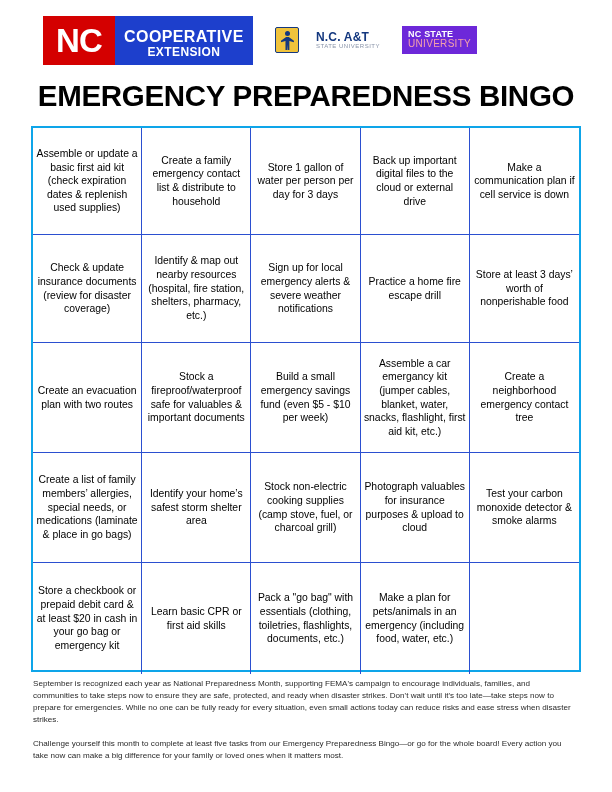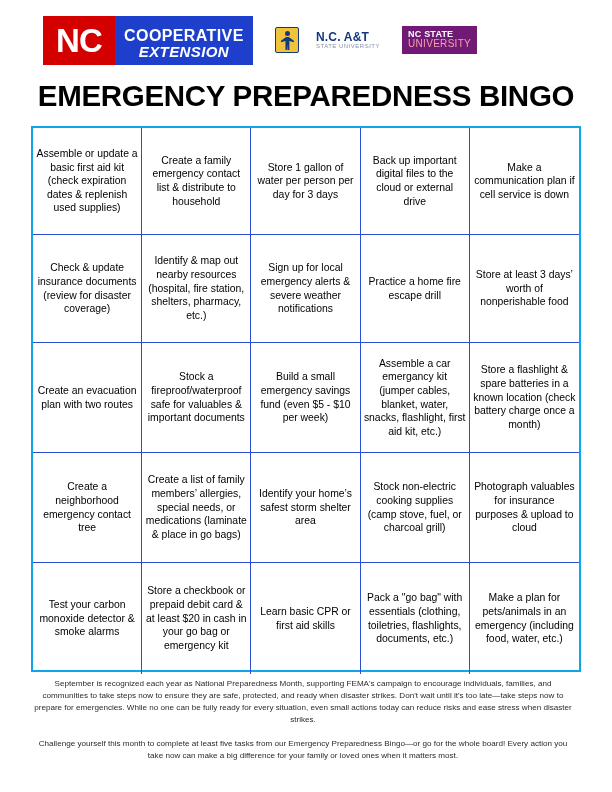--- a/index.html
+++ b/index.html
@@ -60,21 +60,21 @@
     padding: 10px 7px 3px 7px;
     box-sizing: border-box;
   }
   .nc-ext-logo .ext-block span {
     color: #ffffff;
     font-weight: bold;
     line-height: 1.02;
     letter-spacing: 0.4px;
   }
   .nc-ext-logo .ext-line1 { font-size: 16px; }
-  .nc-ext-logo .ext-line2 { font-size: 15px; letter-spacing: 2.6px; font-style: italic; }
+  .nc-ext-logo .ext-line2 { font-size: 12px; letter-spacing: 2.6px; }
 
   .ncat-logo {
     display: flex;
     align-items: center;
     gap: 17px;
     height: 34px;
   }
   .ncat-logo .ncat-mark {
     width: 24px;
     height: 26px;
@@ -107,21 +107,21 @@
     font-size: 12px;
     letter-spacing: 0.2px;
   }
   .ncat-logo .ncat-sub {
     color: #8893A8;
     font-size: 6px;
     letter-spacing: 0.5px;
   }
 
   .ncsu-logo {
-    background: #701a75;
+    background: #6d28d9;
     padding: 4px 6px 5px 6px;
     line-height: 1.0;
   }
   .ncsu-logo span {
     display: block;
     color: #ffffff;
     font-weight: bold;
     font-size: 9px;
     letter-spacing: 0.2px;
   }
@@ -183,21 +183,21 @@
     left: 33px;
     top: 678px;
     width: 548px;
     font-size: 8.1px;
     line-height: 1.48;
     color: #2A2A2A;
     font-family: "Liberation Sans", sans-serif;
   }
   .footer p {
     margin: 0 8px 12px 0;
-    text-align: center;
+    text-align: left;
   }
   .footer p:last-child { margin-bottom: 0; }
 </style>
 </head>
 <body>
 
 <div class="logo-bar">
 
   <div class="nc-ext-logo">
     <div class="nc-block">
@@ -264,23 +264,20 @@
     </div>
   <div class="bingo-cell">
       <span>Stock a fireproof/waterproof safe for valuables &amp; important documents</span>
     </div>
   <div class="bingo-cell">
       <span>Build a small emergency savings fund (even $5 - $10 per week)</span>
     </div>
   <div class="bingo-cell">
       <span>Assemble a car emergancy kit (jumper cables, blanket, water, snacks, flashlight, first aid kit, etc.)</span>
     </div>
-  <div class="bingo-cell">
-      <span>Store a flashlight &amp; spare batteries in a known location (check battery charge once a month)</span>
-    </div>
 
   <div class="bingo-cell">
       <span>Create a neighborhood emergency contact tree</span>
     </div>
   <div class="bingo-cell">
       <span>Create a list of family members’ allergies, special needs, or medications (laminate &amp; place in go bags)</span>
     </div>
   <div class="bingo-cell">
       <span>Identify your home’s safest storm shelter area</span>
     </div>

